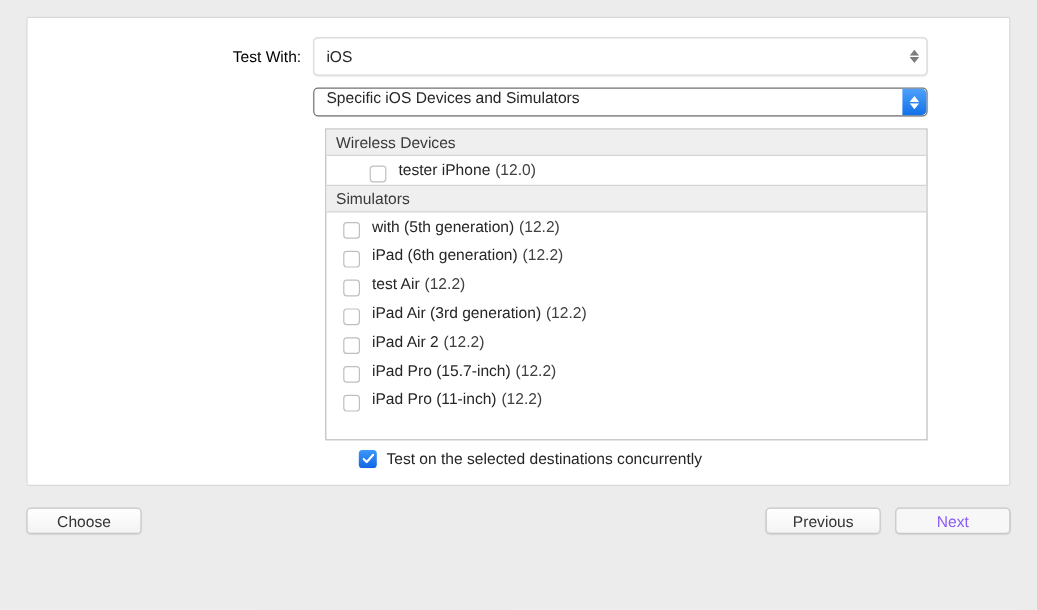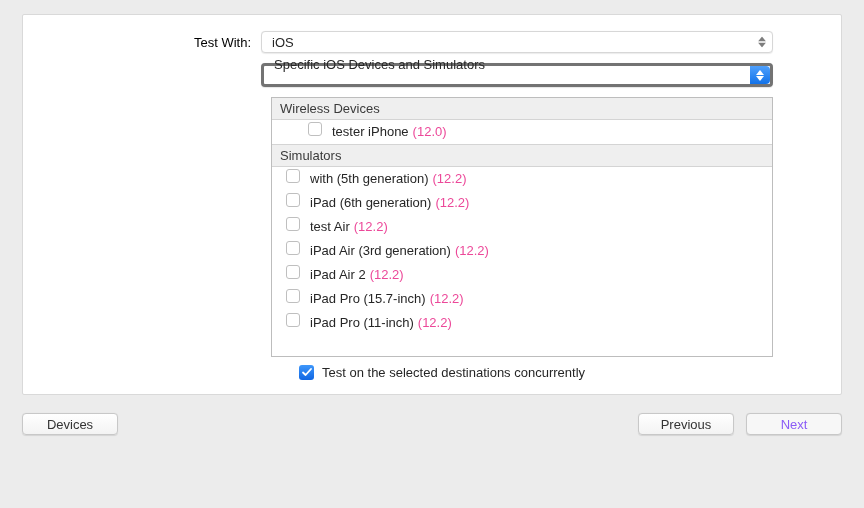--- a/index.html
+++ b/index.html
@@ -34,46 +34,46 @@
   .row-label {
     width: 204px;
     text-align: right;
     padding-right: 10px;
     font-size: 13px;
     color: #000000;
   }
   .row-field { flex: 1; }
   .select-plain {
     position: relative;
-    height: 22px;
+    height: 32px;
     border: 1px solid #d7d7d7;
     border-radius: 4px;
     background: #fff;
     display: flex;
     align-items: center;
     padding: 0 26px 0 10px;
     font-size: 13px;
     box-shadow: 0 0.5px 1px rgba(0,0,0,0.08);
   }
   .stepper {
     position: absolute;
     right: 6px; top: 50%; transform: translateY(-50%);
     display: flex; flex-direction: column; gap: 1px;
     color: #7d7d7d;
   }
   .stepper svg { display:block; }
   .select-blue {
     position: relative;
     height: 24px;
-    border: 3px solid #737373;
+    border: 1px solid #737373;
     border-radius: 4px;
     background: #fff;
     display: flex;
-    align-items: flex-end;
-    padding: 0 30px 12px 10px;
+    align-items: flex-start;
+    padding: 0 30px 0 10px;
     font-size: 13px;
     box-shadow: 0 0.5px 1px rgba(0,0,0,0.1);
   }
   .blue-end {
     position: absolute;
     right: 0; top: 0; bottom: 0;
     width: 20px;
     background: linear-gradient(#4ea0fd,#1272e8);
     border-top-right-radius: 4px;
     border-bottom-right-radius: 4px;
@@ -91,36 +91,36 @@
   .group-header {
     background: #efefef;
     border-bottom: 1px solid #d4d4d4;
     padding: 3px 8px;
     font-size: 13px;
     color: #3a3a3a;
   }
   .group-header.second { border-top: 1px solid #d4d4d4; }
   .device-row {
     display: flex;
-    align-items: flex-start;
+    align-items: flex-end;
     padding: 2px 8px 2px 14px;
     font-size: 13px;
     line-height: 20px;
   }
   .device-row.indent { padding-left: 36px; }
   .chk {
     width: 14px; height: 14px;
     border: 1px solid #bfbfbf;
     border-radius: 3px;
     background: #fff;
     margin-right: 10px;
     flex-shrink: 0;
   }
   .device-name { color: #262626; }
-  .device-ver { color: #ec4899; margin-left: 4px; }
+  .device-ver { color: #404040; margin-left: 4px; }
   .concurrent-row {
     margin-left: 214px;
     margin-top: 8px;
     display: flex; align-items: center;
     font-size: 13px;
     padding-left: 28px;
   }
   .chk-checked {
     width: 15px; height: 15px;
     border-radius: 3px;
@@ -246,19 +246,19 @@
         <svg width="10" height="9" viewBox="0 0 10 9">
           <path d="M1 4.5 L3.6 7 L9 1" stroke="#fff" stroke-width="1.8" fill="none" stroke-linecap="round" stroke-linejoin="round"></path>
         </svg>
       </span>
       <span>Test on the selected destinations concurrently</span>
     </div>
 
   </div>
 
   <div class="footer">
-    <div class="btn">Devices</div>
+    <div class="btn">Choose</div>
     <div class="spacer"></div>
     <div class="btn">Previous</div>
     <div style="width:12px"></div>
     <div class="btn disabled">Next</div>
   </div>
 </div>
 
 </body></html>

